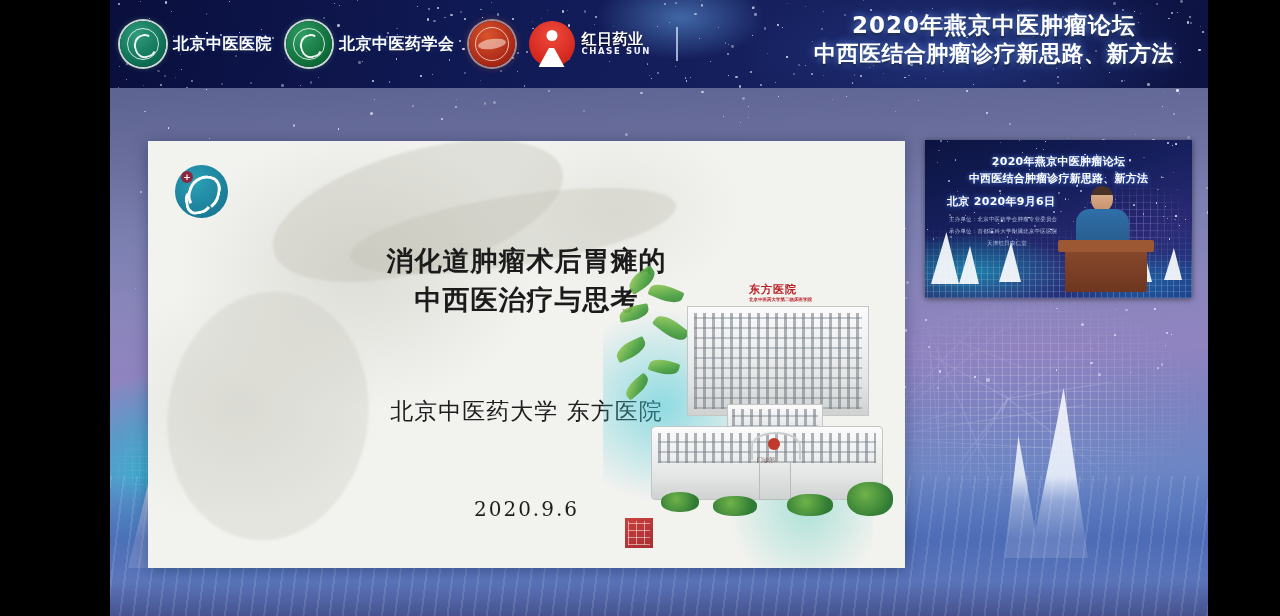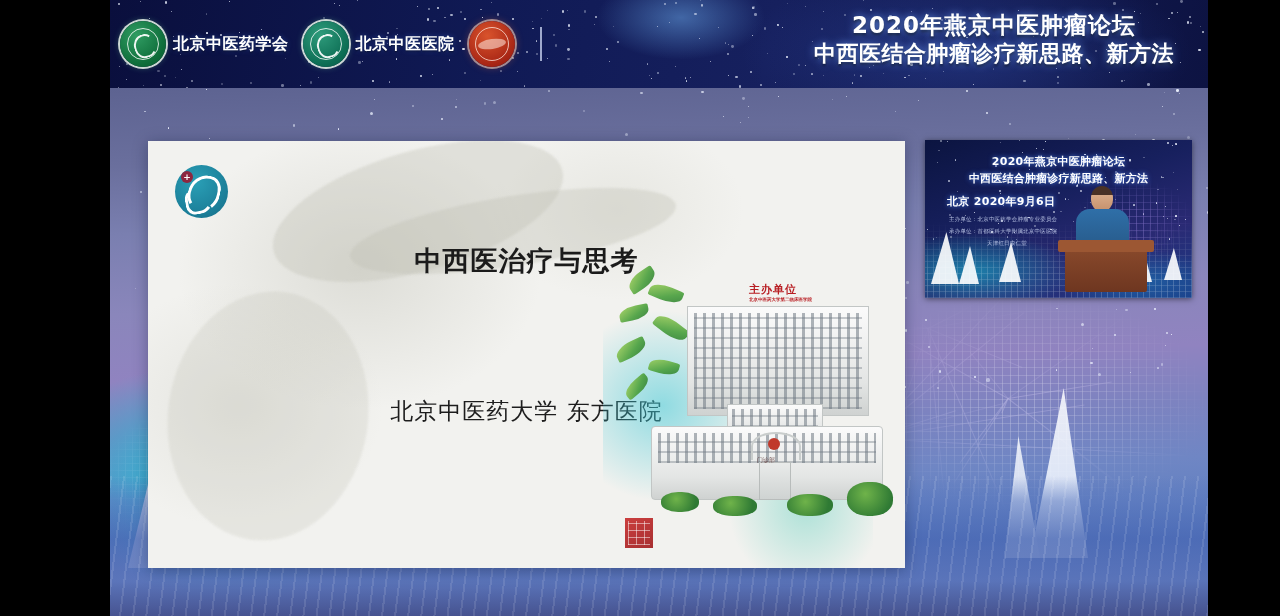--- a/index.html
+++ b/index.html
@@ -455,33 +455,40 @@
           <span class="star dot" style="left:900.3px;top:60.6px;width:1.0px;height:1.0px;opacity:0.31"></span>
           <span class="star dot" style="left:184.5px;top:87.7px;width:0.7px;height:0.7px;opacity:0.39"></span>
           <span class="star dot" style="left:316.6px;top:35.3px;width:1.6px;height:1.6px;opacity:0.66"></span>
           <span class="star dot" style="left:617.7px;top:43.7px;width:0.9px;height:0.9px;opacity:0.72"></span>
           <span class="star dot" style="left:456.9px;top:48.3px;width:2.8px;height:2.8px;opacity:0.74"></span>
         </div>
 
       <div id="banner-logos">
 
         <div class="logo-group">
+          <div class="emblem em-green em-green2"></div>
+          <span class="logo-text">北京中医医院</span>
+        </div>
+
+        <div class="logo-group">
           <div class="emblem em-green"></div>
           <span class="logo-text">北京中医药学会</span>
         </div>
 
         <div class="logo-group">
-          <div class="emblem em-green em-green2"></div>
-          <span class="logo-text">北京中医医院</span>
+          <div class="emblem em-red"></div>
         </div>
 
         <div class="logo-group">
-          <div class="emblem em-red"></div>
-        </div>
-
+          <div class="emblem em-chase"></div>
+          <div class="brand-stack">
+            <span class="brand-cn">红日药业</span>
+            <span class="brand-en">CHASE SUN</span>
+          </div>
+        </div>
 
         <div class="divider-bar"></div>
 
       </div>
 
       <div id="banner-title">
         <div class="bt1">2020年燕京中医肿瘤论坛</div>
         <div class="bt2">中西医结合肿瘤诊疗新思路、新方法</div>
       </div>
     </div>
@@ -754,41 +761,43 @@
         <div class="wash-stroke" style="left:200px;top:55px;width:330px;height:70px;transform:rotate(-9deg);"></div>
         <div class="wash-stroke" style="left:20px;top:150px;width:200px;height:250px;transform:rotate(8deg);opacity:.7;"></div>
 
         <div id="slide-logo">
           <div class="dove"></div>
           <div class="dove2"></div>
           <div class="cross">+</div>
         </div>
 
         <div id="slide-title">
+          <span class="tl">消化道肿瘤术后胃瘫的</span>
           <span class="tl">中西医治疗与思考</span>
         </div>
 
         <div id="slide-affil">
           <span class="al">北京中医药大学  东方医院</span>
         </div>
 
+        <div id="slide-date">2020.9.6</div>
 
         <div id="art">
           <div class="art-wash"></div>
 
           <div class="leaf" style="left:18px;top:4px;width:30px;height:16px;transform:rotate(-34deg);"></div>
           <div class="leaf" style="left:40px;top:18px;width:34px;height:15px;transform:rotate(22deg);"></div>
           <div class="leaf" style="left:10px;top:38px;width:30px;height:14px;transform:rotate(-12deg);"></div>
           <div class="leaf" style="left:44px;top:52px;width:36px;height:16px;transform:rotate(38deg);"></div>
           <div class="leaf" style="left:6px;top:74px;width:32px;height:15px;transform:rotate(-26deg);"></div>
           <div class="leaf" style="left:40px;top:92px;width:30px;height:14px;transform:rotate(16deg);"></div>
           <div class="leaf" style="left:14px;top:112px;width:28px;height:13px;transform:rotate(-40deg);"></div>
 
           <div class="art-sign" style="left:140px;top:14px;">
-            <span>主办单位</span>
+            <span>东方医院</span>
             <small>北京中医药大学第二临床医学院</small>
           </div>
 
           <div class="bld" style="left:78px;top:38px;width:180px;height:108px;">
             <div class="bld-win" style="position:absolute;inset:6px;"></div>
           </div>
           <div class="bld" style="left:118px;top:136px;width:94px;height:36px;">
             <div class="bld-win" style="position:absolute;inset:4px;"></div>
           </div>
           <div class="bld" style="left:42px;top:158px;width:230px;height:72px;border-radius:4px;">

